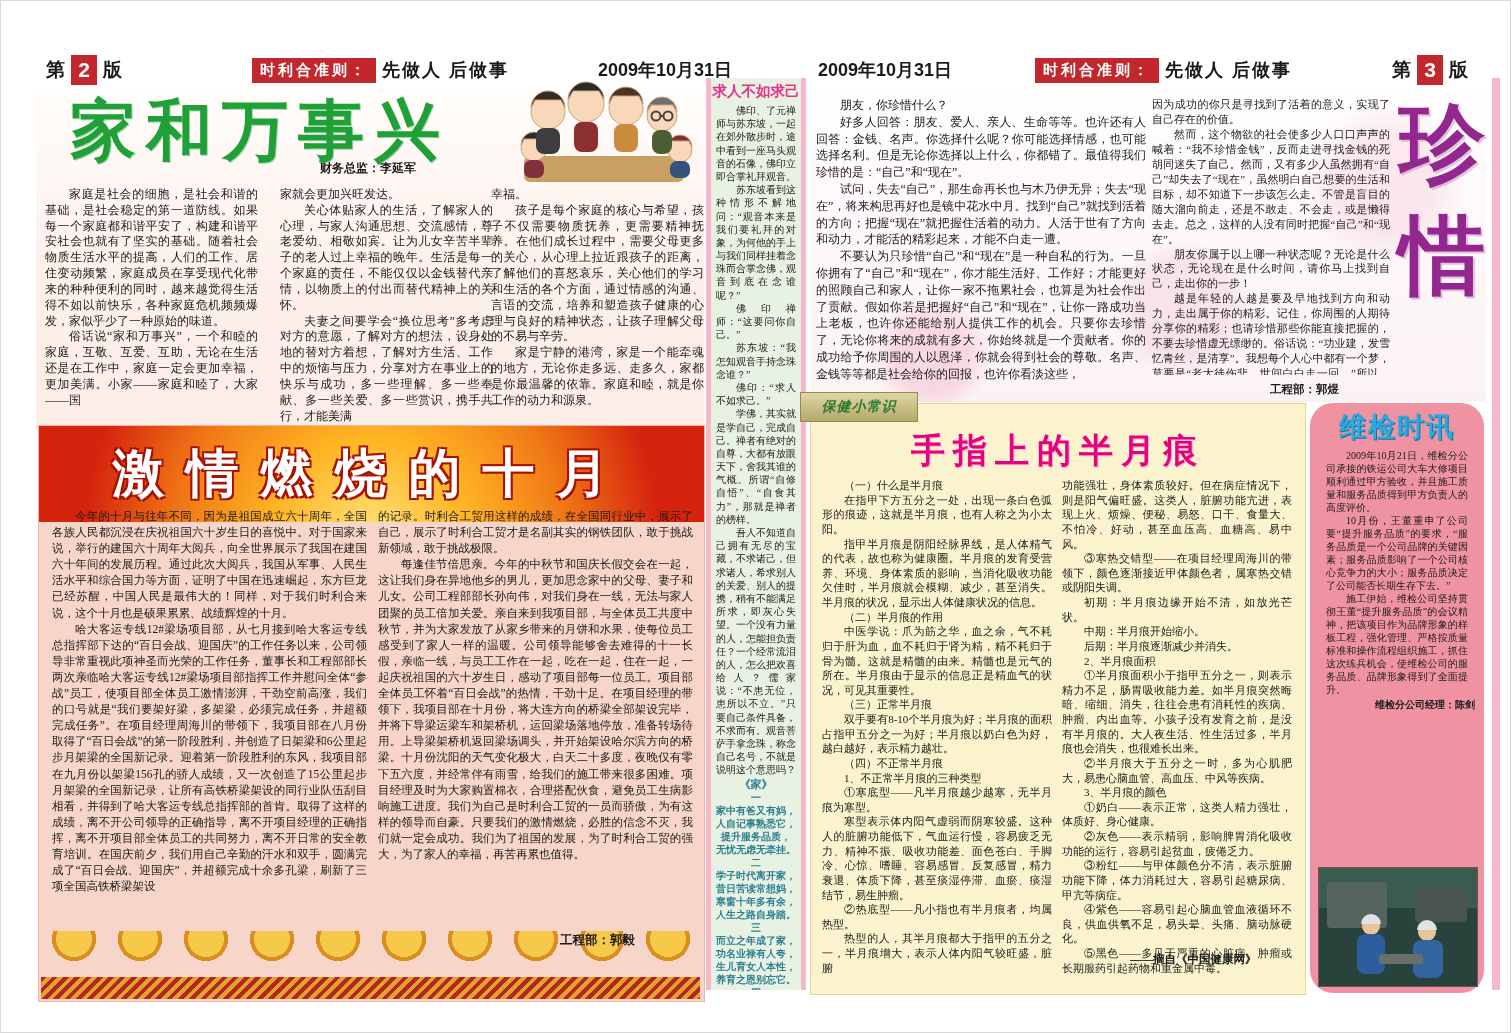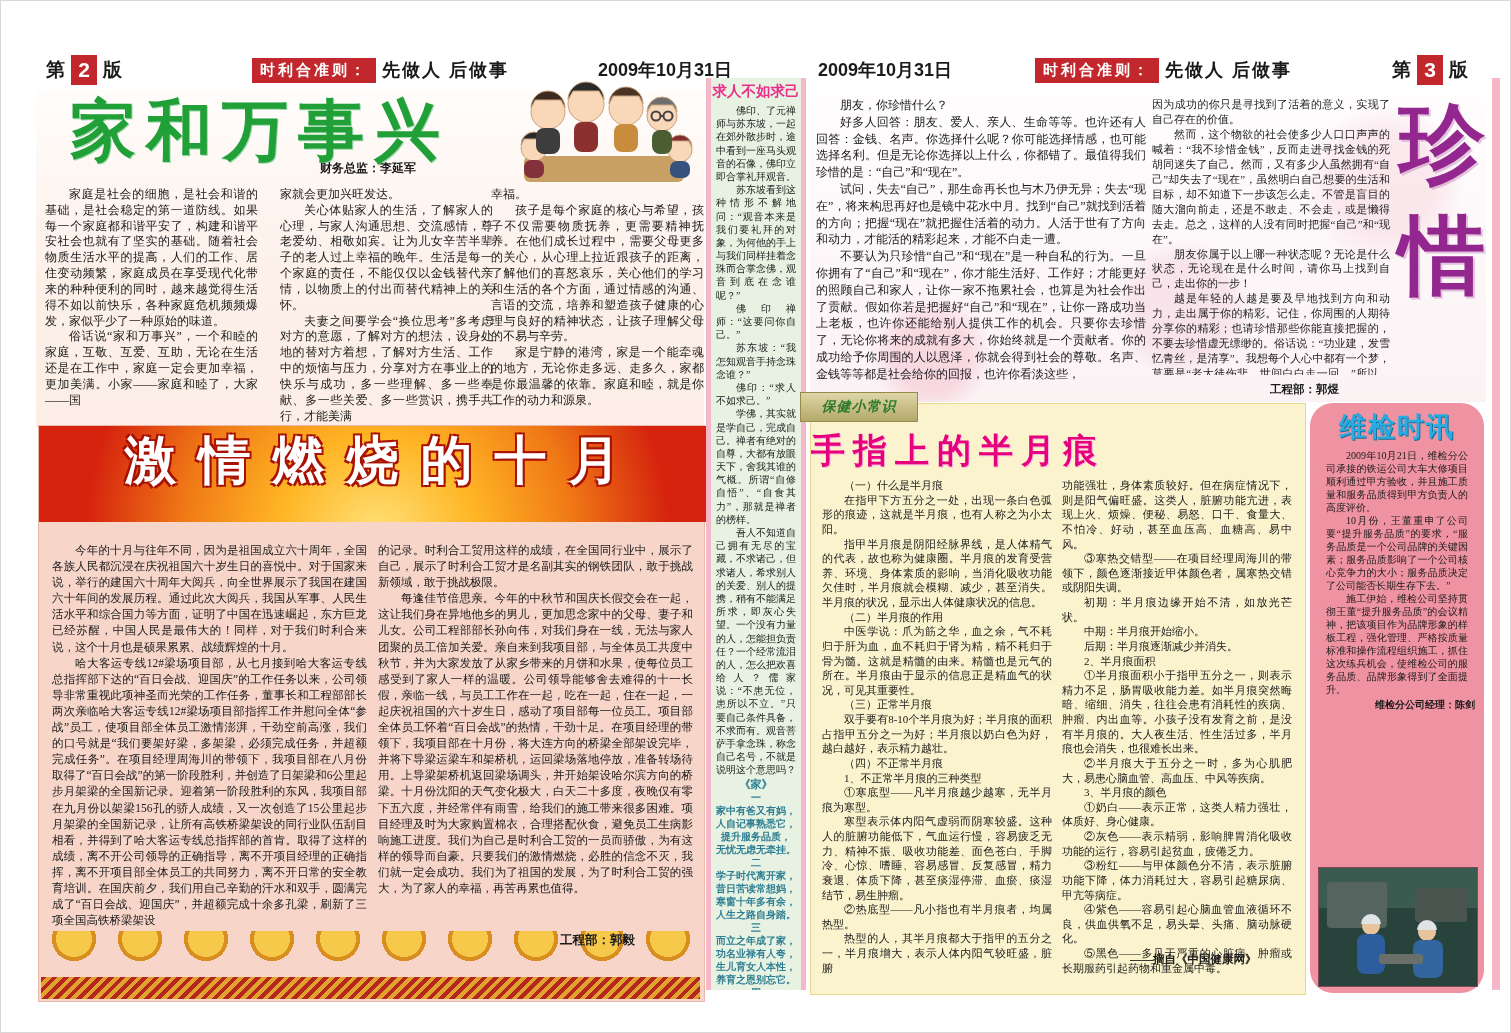--- a/index.html
+++ b/index.html
@@ -20,23 +20,23 @@
   .nofirst p:first-child{text-indent:0;}
 
   
   .fam-bg{position:absolute;left:36px;top:90px;width:668px;height:338px;background:linear-gradient(180deg,#fffdfb 0%,#fdf0e9 55%,#fceee6 100%);}
   .fam-title{position:absolute;left:70px;top:86px;width:440px;font-size:66px;font-weight:bold;color:#21a038;letter-spacing:10px;text-shadow:1px 1px 0 #9fd8ae;}
   .fam-byline{position:absolute;left:320px;top:160px;font-size:12px;font-weight:bold;}
   .fam-col{top:187px;width:213px;height:238px;font-size:12px;line-height:1.32;}
 
   
   .oct-panel{position:absolute;left:38px;top:425px;width:665px;height:575px;background:#f7d5c9;border:1px solid #e8b9aa;}
-  .oct-banner{position:absolute;left:0;top:0;width:100%;height:96px;background:radial-gradient(circle at 50% 115%, #ffe27a 0%, #ffb524 28%, #f07816 55%, #d5230e 82%);display:flex;align-items:flex-start;justify-content:center;padding-left:12px;}
+  .oct-banner{position:absolute;left:0;top:0;width:100%;height:96px;background:radial-gradient(circle at 50% 115%, #ffe27a 0%, #ffb524 28%, #f07816 55%, #d5230e 82%);display:flex;align-items:center;justify-content:center;}
   .oct-title{font-size:52px;font-weight:bold;color:#fff;letter-spacing:22px;text-shadow:2px 2px 0 #a81205, -2px -2px 0 #a81205, 2px -2px 0 #a81205, -2px 2px 0 #a81205;}
-  .oct-col{top:542px;width:315px;height:412px;font-size:11.5px;line-height:1.4;}
+  .oct-col{top:508px;width:315px;height:412px;font-size:11.5px;line-height:1.4;}
   .sig{display:block;text-align:center;font-size:12.5px;font-weight:bold;margin-top:4px;padding-right:14px;}
   .gold-band{position:absolute;left:2px;bottom:24px;width:659px;height:46px;background-image:radial-gradient(circle at 50% 8px, #f6c94a 0 18px, #d98f1f 18px 22px, rgba(0,0,0,0) 22px);background-size:66px 46px;background-repeat:repeat-x;}
   .hatch{position:absolute;left:2px;bottom:2px;width:659px;height:22px;background:repeating-linear-gradient(135deg,#b5261e 0 4px,#e0a32e 4px 8px);}
 
   
   .mid-col{position:absolute;left:706px;top:78px;width:100px;height:912px;background:#e7f2e2;border-left:5px solid #f6b8c8;border-right:5px solid #f6b8c8;box-sizing:border-box;overflow:hidden;}
   .mid-title{font-family:"Liberation Sans",sans-serif;font-weight:bold;font-size:14.5px;color:#e8308a;text-align:center;margin:4px 0 3px;letter-spacing:0px;}
   .mid-body{padding:0 5px;font-size:10px;line-height:1.32;}
   .mid-body p{margin:0;text-indent:2em;text-align:justify;}
   .poem{padding:0 4px;font-size:10px;line-height:1.3;color:#2e7f93;font-weight:bold;}
@@ -49,21 +49,21 @@
      radial-gradient(circle at 55% 70%, rgba(240,200,212,.4) 0 46px, rgba(0,0,0,0) 70px),
      radial-gradient(circle at 85% 30%, rgba(246,214,223,.5) 0 50px, rgba(0,0,0,0) 80px),
      linear-gradient(180deg,#fffdfd,#fbf2f4);}
   .cherish-col{top:97px;font-size:12px;line-height:1.4;}
   .cherish-big{position:absolute;left:1396px;top:88px;width:92px;text-align:center;color:#93278f;font-weight:bold;font-size:86px;line-height:1.3;font-family:"Liberation Sans",sans-serif;}
   .cherish-big div{text-shadow:2px 2px 0 rgba(147,39,143,.25);}
 
   
   .health-panel{position:absolute;left:810px;top:403px;width:494px;height:590px;background:#fbf3cd;border:1px solid #e6d98f;}
   .badge{position:absolute;left:800px;top:392px;width:116px;height:28px;background:linear-gradient(#ded6a6,#b3a96b);border:1px solid #958a49;color:#2c7a2c;font-weight:bold;font-size:14px;font-style:italic;display:flex;align-items:center;justify-content:center;letter-spacing:1px;z-index:5;}
-  .health-title{position:absolute;left:0;top:24px;width:100%;text-align:left;font-family:"Liberation Sans",sans-serif;font-weight:bold;font-size:34px;color:#e6007e;letter-spacing:8px;text-shadow:1px 1px 0 #f9b9dd;}
+  .health-title{position:absolute;left:0;top:24px;width:100%;text-align:center;font-family:"Liberation Sans",sans-serif;font-weight:bold;font-size:34px;color:#e6007e;letter-spacing:8px;text-shadow:1px 1px 0 #f9b9dd;}
   .health-col{top:478px;width:230px;height:508px;font-size:11px;line-height:1.33;}
   .attr{display:block;text-align:right;font-weight:bold;font-size:11.5px;margin-top:4px;padding-right:6px;}
 
   
   .maint-col{position:absolute;left:1310px;top:403px;width:174px;height:590px;background:#ef93a2;overflow:hidden;border-radius:23px;}
   .maint-title{font-family:"Liberation Sans",sans-serif;font-weight:bold;font-size:27px;color:#29abe2;text-align:center;letter-spacing:2px;margin:6px 0 4px;text-shadow:1px 1px 0 #1b6f94;}
   .maint-body{padding:0 16px;font-size:10px;line-height:1.3;}
   .maint-body p{margin:0;text-indent:2em;text-align:justify;}
   .maint-sig{font-size:10px;text-align:right;padding:2px 9px 4px 0;font-weight:bold;}
   .photo{position:absolute;left:1318px;bottom:46px;width:158px;height:118px;border:1px solid #7e4a55;}

